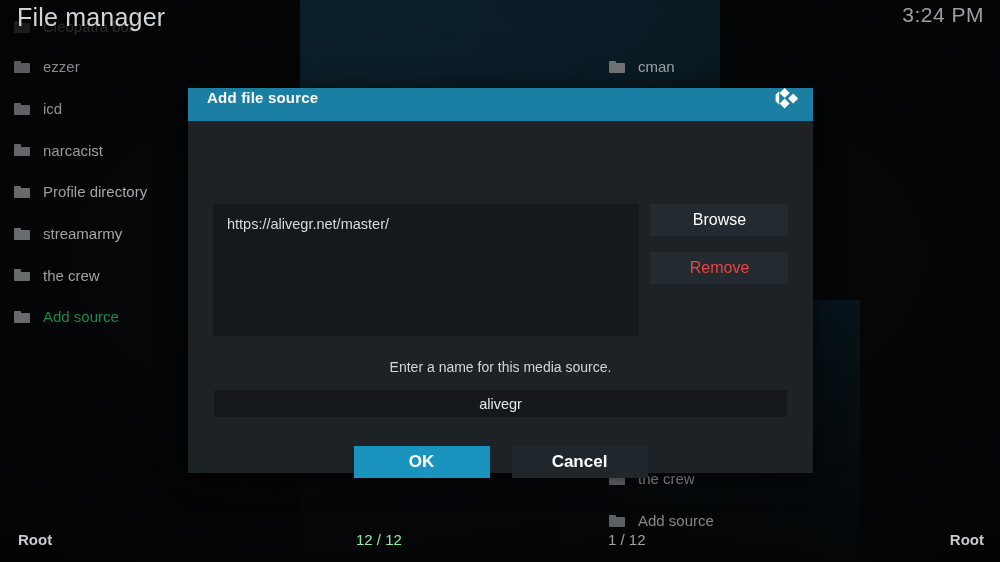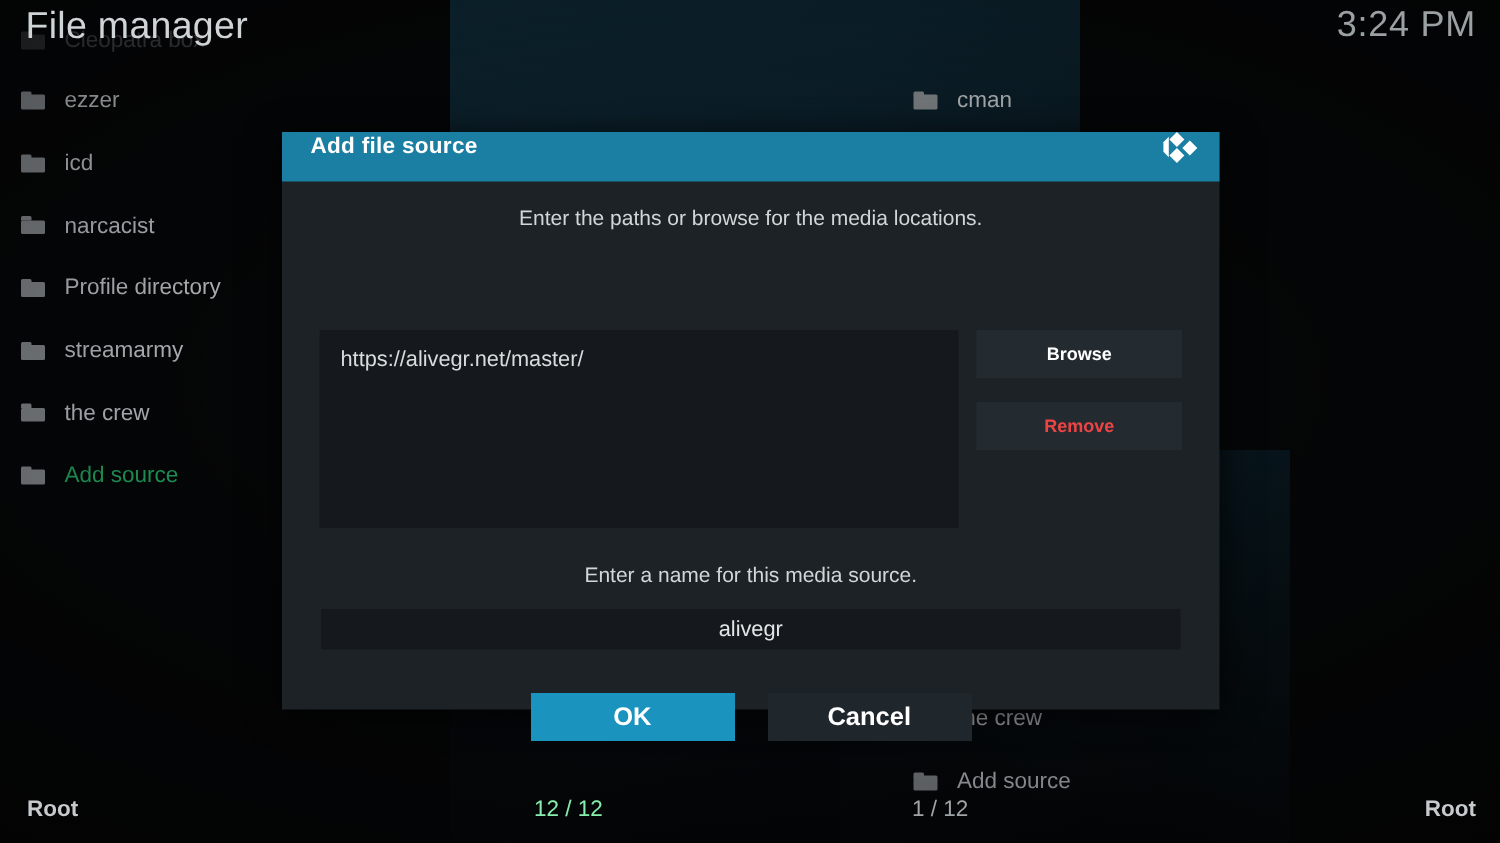--- a/index.html
+++ b/index.html
@@ -56,21 +56,21 @@
     font-size: 25px;
     color: #cfd4d6;
     letter-spacing: .2px;
     font-weight: 400;
     z-index: 6;
   }
   .clock {
     position: absolute;
     right: 16px;
     top: 3px;
-    font-size: 24px;
+    font-size: 21px;
     color: #9ba0a3;
     font-weight: 300;
     letter-spacing: .5px;
     z-index: 6;
   }
 
   
   .panel {
     position: absolute;
     top: 46px;
@@ -197,23 +197,23 @@
     position: absolute;
     right: 0; top: 0;
     width: 137px;
   }
   .side-btn {
     height: 32px;
     background: #242b30;
     display: flex;
     align-items: center;
     justify-content: center;
-    font-size: 12px;
+    font-size: 16px;
     color: #ffffff;
-    font-weight: bold;
+    font-weight: normal;
     margin-bottom: 16px;
   }
   .side-btn.disabled { color: #ef4444; }
 
   .hint2 {
     position: absolute;
     left: 0; right: 0;
     top: 238px;
     text-align: center;
     font-size: 14px;
@@ -338,21 +338,20 @@
           <path d="M4.2 5.2 L4.2 18.8 L0.6 15.2 L0.6 8.8 Z" fill="#ffffff"></path>
           <path d="M9.6 2.0 L14.6 7.0 L9.6 12.0 L4.6 7.0 Z" fill="#ffffff"></path>
           <path d="M9.6 12.6 L14.6 17.6 L9.6 22.6 L4.6 17.6 Z" fill="#ffffff"></path>
           <path d="M18.2 7.6 L23.2 12.6 L18.2 17.6 L13.2 12.6 Z" fill="#ffffff"></path>
         </svg>
       </span>
     </div>
 
     <div class="dialog-body">
 
-      <div class="hint">Enter the paths or browse for the media locations.</div>
 
       <div class="paths-area">
         <div class="path-box">
           <div class="path-text">https://alivegr.net/master/</div>
         </div>
         <div class="side-buttons">
           <div class="side-btn">Browse</div>
           <div class="side-btn disabled">Remove</div>
         </div>
       </div>

